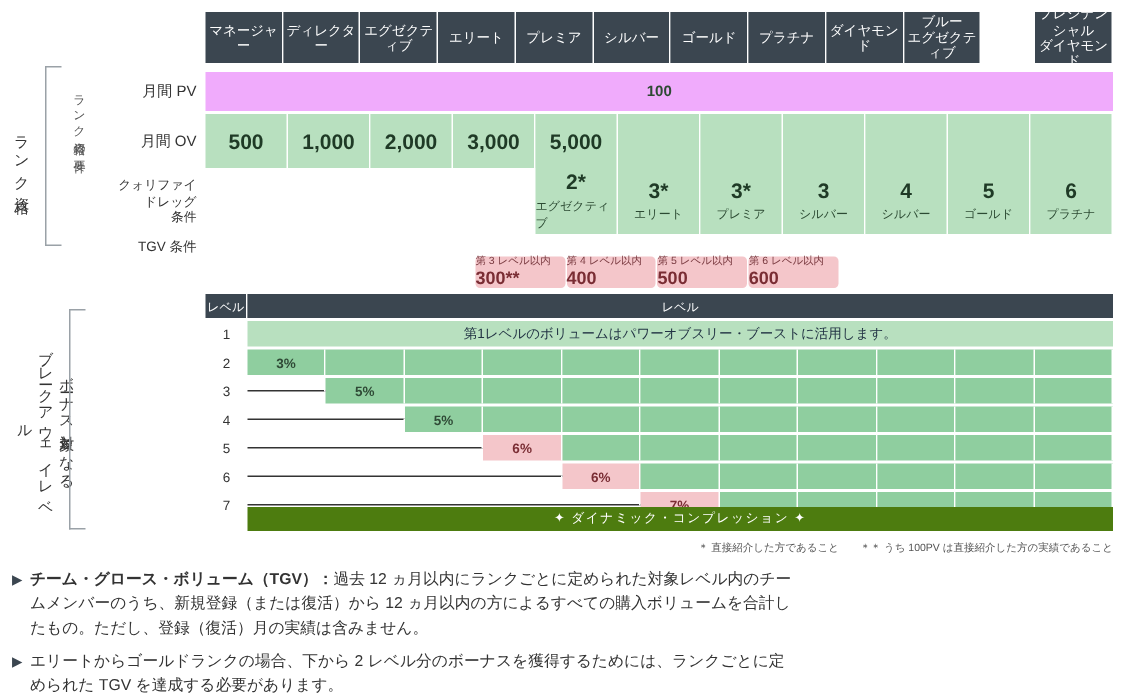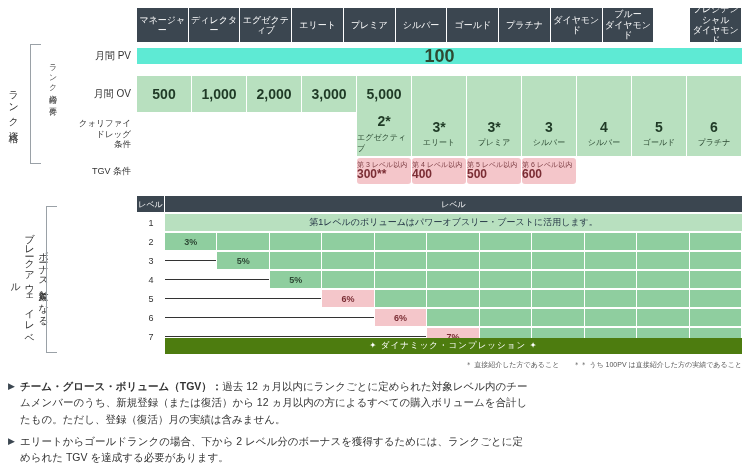--- a/index.html
+++ b/index.html
@@ -20,23 +20,23 @@
     display:flex;align-items:center;justify-content:center;
     text-align:center;border-right:1px solid #ffffff;
     box-sizing:border-box;
   }
 
   
   #rank-table{position:absolute;left:137px;top:8px;width:605px;}
   .rank-head{display:flex;height:34px;}
   .rank-head > div{flex:1 1 0;}
 
-  #pv-row{position:absolute;left:74px;top:48px;width:668px;height:16px;display:flex;}
+  #pv-row{position:absolute;left:74px;top:48px;width:668px;height:26px;display:flex;}
   #pv-row .lbl{width:63px;flex:none;font-size:10px;display:flex;align-items:center;justify-content:flex-end;padding-right:6px;box-sizing:border-box;}
-  #pv-bar{flex:1;background:#5eead4;display:flex;align-items:center;justify-content:center;font-size:18px;font-weight:bold;color:#2d4a33;}
+  #pv-bar{flex:1;background:#f0abfc;display:flex;align-items:center;justify-content:center;font-size:10px;font-weight:bold;color:#2d4a33;}
 
   #ov-row{position:absolute;left:74px;top:76px;width:668px;height:36px;display:flex;}
   #ov-row .lbl{width:63px;flex:none;font-size:10px;display:flex;align-items:center;justify-content:flex-end;padding-right:6px;box-sizing:border-box;}
   .ovcells{flex:1;display:flex;}
   .ovcells > div{
     flex:1 1 0;background:#b8e0bf;border-right:1px solid #ffffff;
     display:flex;align-items:center;justify-content:center;
     font-size:14px;font-weight:bold;color:#1f3a26;box-sizing:border-box;
   }
 
@@ -45,21 +45,21 @@
   .qlcells{flex:1;display:flex;}
   .qlcells > div{
     flex:1 1 0;background:#b8e0bf;border-right:1px solid #ffffff;
     display:flex;flex-direction:column;align-items:center;justify-content:center;
     box-sizing:border-box;
   }
   .qlcells > div.blank{background:#ffffff;border-right:1px solid #ffffff;}
   .qlnum{font-size:14px;font-weight:bold;color:#1f3a26;line-height:1.1;}
   .qlsub{font-size:8px;color:#2c4a33;margin-top:2px;}
 
-  #tgv-row{position:absolute;left:74px;top:158px;width:668px;height:26px;display:flex;}
+  #tgv-row{position:absolute;left:74px;top:158px;width:668px;height:26px;display:flex;flex-direction:column;}
   #tgv-row .lbl{width:63px;flex:none;font-size:9px;display:flex;align-items:center;justify-content:flex-end;padding-right:6px;box-sizing:border-box;}
   .tgvcells{flex:1;display:flex;}
   .tgvcells > div{flex:1 1 0;display:flex;flex-direction:column;align-items:flex-start;justify-content:center;margin-right:1px;box-sizing:border-box;}
   .tgvcells > div.blank{background:transparent;}
   .tgvcells > div.fill{background:#f4c6ca;border-radius:3px;}
   .tgvtop{font-size:7px;color:#7a3b41;line-height:1.1;}
   .tgvnum{font-size:12px;font-weight:bold;color:#7a2d34;line-height:1.1;}
 
   
   .vlabel{
@@ -114,21 +114,21 @@
         <div class="hdr" style="white-space: pre-line;">マネージャー</div>
         <div class="hdr" style="white-space: pre-line;">ディレクター</div>
         <div class="hdr" style="white-space: pre-line;">エグゼクティブ</div>
         <div class="hdr" style="white-space: pre-line;">エリート</div>
         <div class="hdr" style="white-space: pre-line;">プレミア</div>
         <div class="hdr" style="white-space: pre-line;">シルバー</div>
         <div class="hdr" style="white-space: pre-line;">ゴールド</div>
         <div class="hdr" style="white-space: pre-line;">プラチナ</div>
         <div class="hdr" style="white-space: pre-line;">ダイヤモンド</div>
         <div class="hdr" style="white-space: pre-line;">ブルー
-ダイヤモンド</div>
+エグゼクティブ</div>
         <div class="hdr" style="white-space: pre-line; margin-left: 36px;">プレジデンシャル
 ダイヤモンド</div>
       </div>
   </div>
 
   <div id="pv-row">
     <div class="lbl">月間 PV</div>
     <div id="pv-bar">100</div>
   </div>
 

